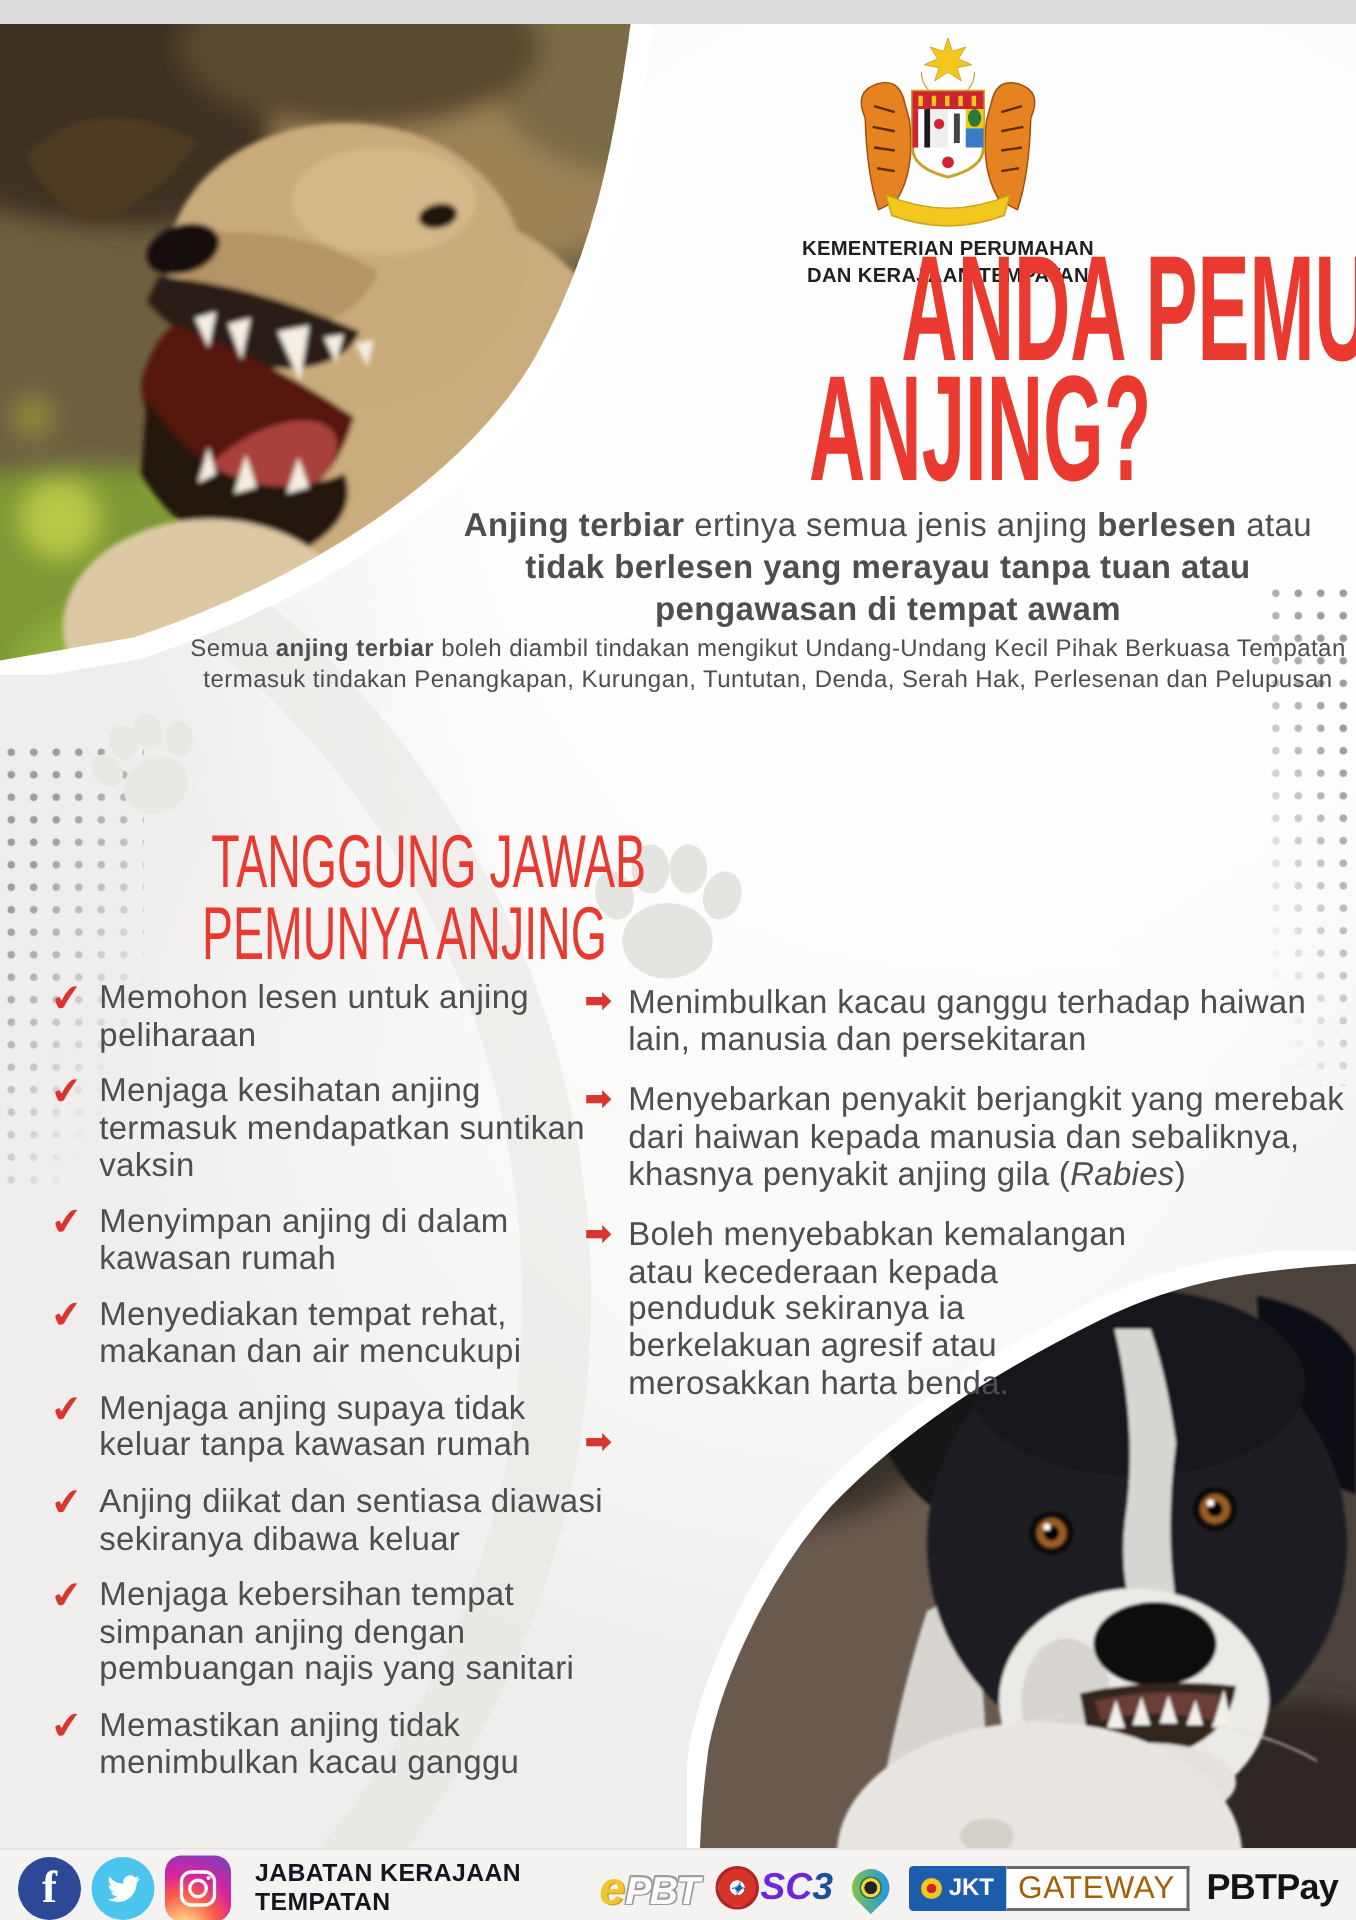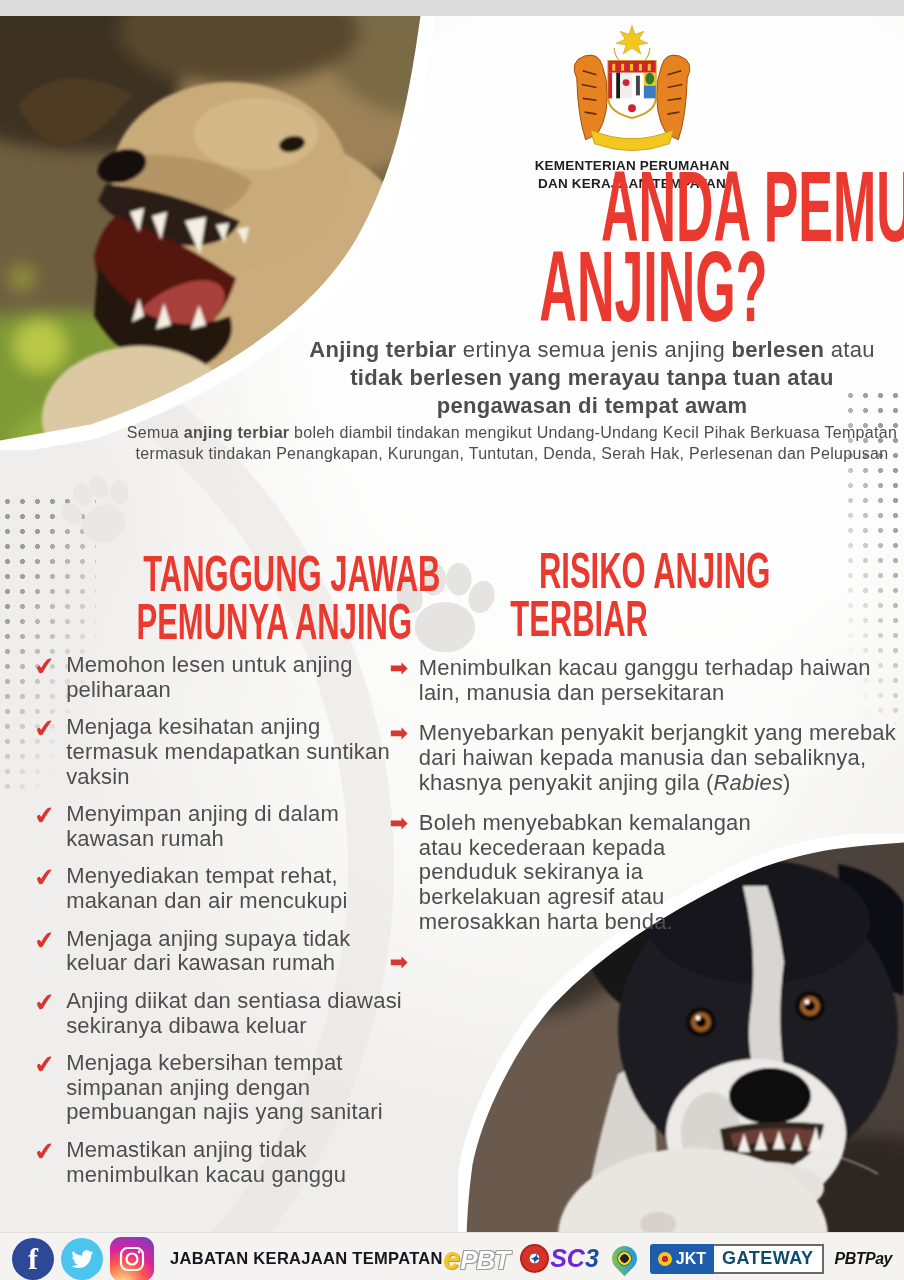--- a/index.html
+++ b/index.html
@@ -40,21 +40,21 @@
   .title{position:absolute;left:408px;top:150px;width:490px;text-align:center;
     color:#ea3a30;font-weight:bold;font-size:100px;line-height:80px;}
   .cond{display:inline-block;transform:scaleX(.52);transform-origin:50% 50%;white-space:nowrap;}
   .cond2{display:inline-block;transform:scaleX(.62);transform-origin:50% 50%;white-space:nowrap;}
   
   .intro1{position:absolute;left:290px;top:320px;width:604px;text-align:center;
     font-size:22px;line-height:1.27;letter-spacing:.3px;color:#4e4d4f;}
   .intro2{position:absolute;left:120px;top:407px;width:784px;text-align:center;
     font-size:16px;line-height:1.3;letter-spacing:.3px;color:#4e4d4f;}
   
-  .col-head{position:absolute;text-align:left;color:#ea3a30;font-weight:bold;
+  .col-head{position:absolute;text-align:right;color:#ea3a30;font-weight:normal;
     font-size:50px;line-height:48px;}
   .col-head.left{left:52px;top:534px;width:374px;}
   .col-head.right{left:468px;top:531px;width:384px;}
   
   .list{position:absolute;font-size:22px;line-height:1.12;letter-spacing:.2px;color:#4e4d50;}
   .list-left{left:34px;top:637px;width:368px;}
   .list-right{left:390px;top:640px;width:514px;}
   .li{display:flex;gap:11px;margin-bottom:13px;align-items:flex-start;}
   .li .check{color:#d8362f;font-size:25px;line-height:1;flex:0 0 auto;transform:rotate(-6deg);margin-top:1px;}
   .li .arrow{color:#d8362f;font-size:21px;line-height:1.1;flex:0 0 auto;font-weight:bold;}
@@ -85,23 +85,23 @@
   .osc-3{color:#1e4f9e;font-size:25px;}
   .pin{width:25px;height:25px;border-radius:50% 50% 50% 0;transform:rotate(-45deg);
     background:linear-gradient(135deg,#8bc53f 10%,#2e9bd6 75%);position:relative;flex:0 0 auto;margin:0 2px;}
   .pin::after{content:'';position:absolute;inset:5px;border-radius:50%;
     background:radial-gradient(circle,#222 0 38%,#f5d23c 42% 58%,#2e7a46 62% 100%);}
   .jkt{display:flex;align-items:flex-end;height:30px;white-space:nowrap;}
   .jkt-blue{background:#1d5dab;color:#fff;font-weight:bold;font-size:16px;height:100%;
     display:flex;align-items:center;gap:4px;padding:0 8px;border-radius:3px 0 0 3px;}
   .jkt-crest{width:14px;height:14px;border-radius:50%;
     background:radial-gradient(circle,#cf2430 0 30%,#f2c81e 34% 100%);}
-  .jkt-gw{background:#fff;border:2px solid #6a6a6a;border-left:none;color:#0c4a6e;font-weight:bold;
-    font-size:18px;height:100%;display:flex;align-items:center;padding:0 8px;letter-spacing:.5px;box-sizing:border-box;}
-  .pbtpay{font-weight:bold;font-size:16px;color:#141414;letter-spacing:-.5px;white-space:nowrap;font-style:italic;}
+  .jkt-gw{background:#fff;border:2px solid #6a6a6a;border-left:none;color:#a16207;font-weight:normal;
+    font-size:21px;height:100%;display:flex;align-items:center;padding:0 8px;letter-spacing:.5px;box-sizing:border-box;}
+  .pbtpay{font-weight:bold;font-size:24px;color:#141414;letter-spacing:-.5px;white-space:nowrap;}
   .b{font-weight:bold;}
 </style>
 </head>
 <body>
 
 <div class="poster">
 
   <div class="gray-arc"></div>
   <div class="dots dots-left"></div>
   <div class="dots dots-right"></div>
@@ -284,45 +284,41 @@
   </div>
 
   <div class="intro1"><span class="b">Anjing terbiar</span><span> ertinya semua jenis anjing </span><span class="b">berlesen</span><span> atau </span><span class="b">tidak berlesen yang merayau tanpa tuan atau pengawasan di tempat awam</span></div>
 
   <div class="intro2"><span>Semua </span><span class="b">anjing terbiar</span><span> boleh diambil tindakan mengikut Undang-Undang Kecil Pihak Berkuasa Tempatan termasuk tindakan Penangkapan, Kurungan, Tuntutan, Denda, Serah Hak, Perlesenan dan Pelupusan</span></div>
 
   <div class="col-head left">
     <div><span class="cond2">TANGGUNG JAWAB</span></div>
     <div><span class="cond2">PEMUNYA ANJING</span></div>
   </div>
-  <div class="col-head right">
-    <div><span class="cond2">RISIKO ANJING</span></div>
-    <div><span class="cond2">TERBIAR</span></div>
-  </div>
 
   <div class="list list-left">
     <div class="li">
         <span class="check">✔</span>
         <span>Memohon lesen untuk anjing peliharaan</span>
       </div>
     <div class="li">
         <span class="check">✔</span>
         <span>Menjaga kesihatan anjing termasuk mendapatkan suntikan vaksin</span>
       </div>
     <div class="li">
         <span class="check">✔</span>
         <span>Menyimpan anjing di dalam kawasan rumah</span>
       </div>
     <div class="li">
         <span class="check">✔</span>
         <span>Menyediakan tempat rehat, makanan dan air mencukupi</span>
       </div>
     <div class="li">
         <span class="check">✔</span>
-        <span>Menjaga anjing supaya tidak keluar dari kawasan rumah</span>
+        <span>Menjaga anjing supaya tidak keluar tanpa kawasan rumah</span>
       </div>
     <div class="li">
         <span class="check">✔</span>
         <span>Anjing diikat dan sentiasa diawasi sekiranya dibawa keluar</span>
       </div>
     <div class="li">
         <span class="check">✔</span>
         <span>Menjaga kebersihan tempat simpanan anjing dengan pembuangan najis yang sanitari</span>
       </div>
     <div class="li">

